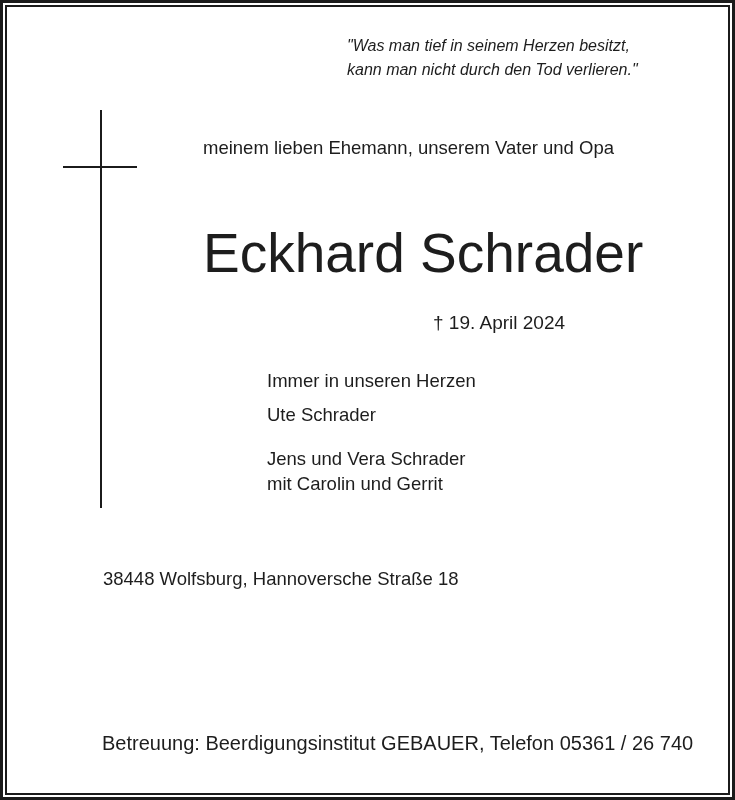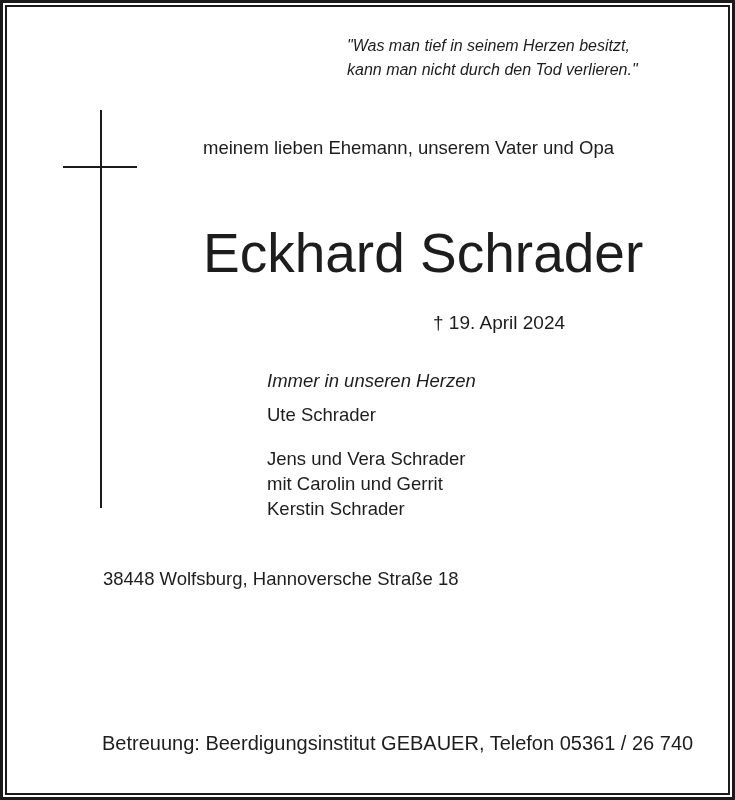--- a/index.html
+++ b/index.html
@@ -83,21 +83,20 @@
     margin-top: 10px;
   }
   .mourners {
     position: absolute;
     left: 267px; top: 368px;
     font-size: 18.5px;
     line-height: 25px;
     white-space: nowrap;
   }
   .mourners-heading {
-    font-style: italic;
     margin-bottom: 9px;
   }
   .mourner-line-0 { margin-bottom: 19px; }
   .mourner-line-1 { margin-bottom: 0px; }
   .mourner-line-2 { margin-bottom: 0; }
   .address {
     position: absolute;
     left: 103px; top: 566px;
     font-size: 18.5px;
     line-height: 26px;
@@ -142,21 +141,20 @@
 
   <div class="deceased-name">Eckhard Schrader</div>
 
   <div class="date-death">† 19. April 2024</div>
 
   <div class="mourners">
     <div class="mourners-heading">Immer in unseren Herzen</div>
     <div class="mourner-line-0">Ute Schrader</div>
     <div class="mourner-line-1">Jens und Vera Schrader</div>
     <div class="mourner-line-2">mit Carolin und Gerrit</div>
-    <div class="mourner-line-3">Kerstin Schrader</div>
   </div>
 
   <div class="address">38448 Wolfsburg, Hannoversche Straße 18</div>
 
 
   <div class="footer-note">Betreuung: Beerdigungsinstitut GEBAUER, Telefon 05361 / 26 740</div>
 
 </div>
 
 </body></html>

